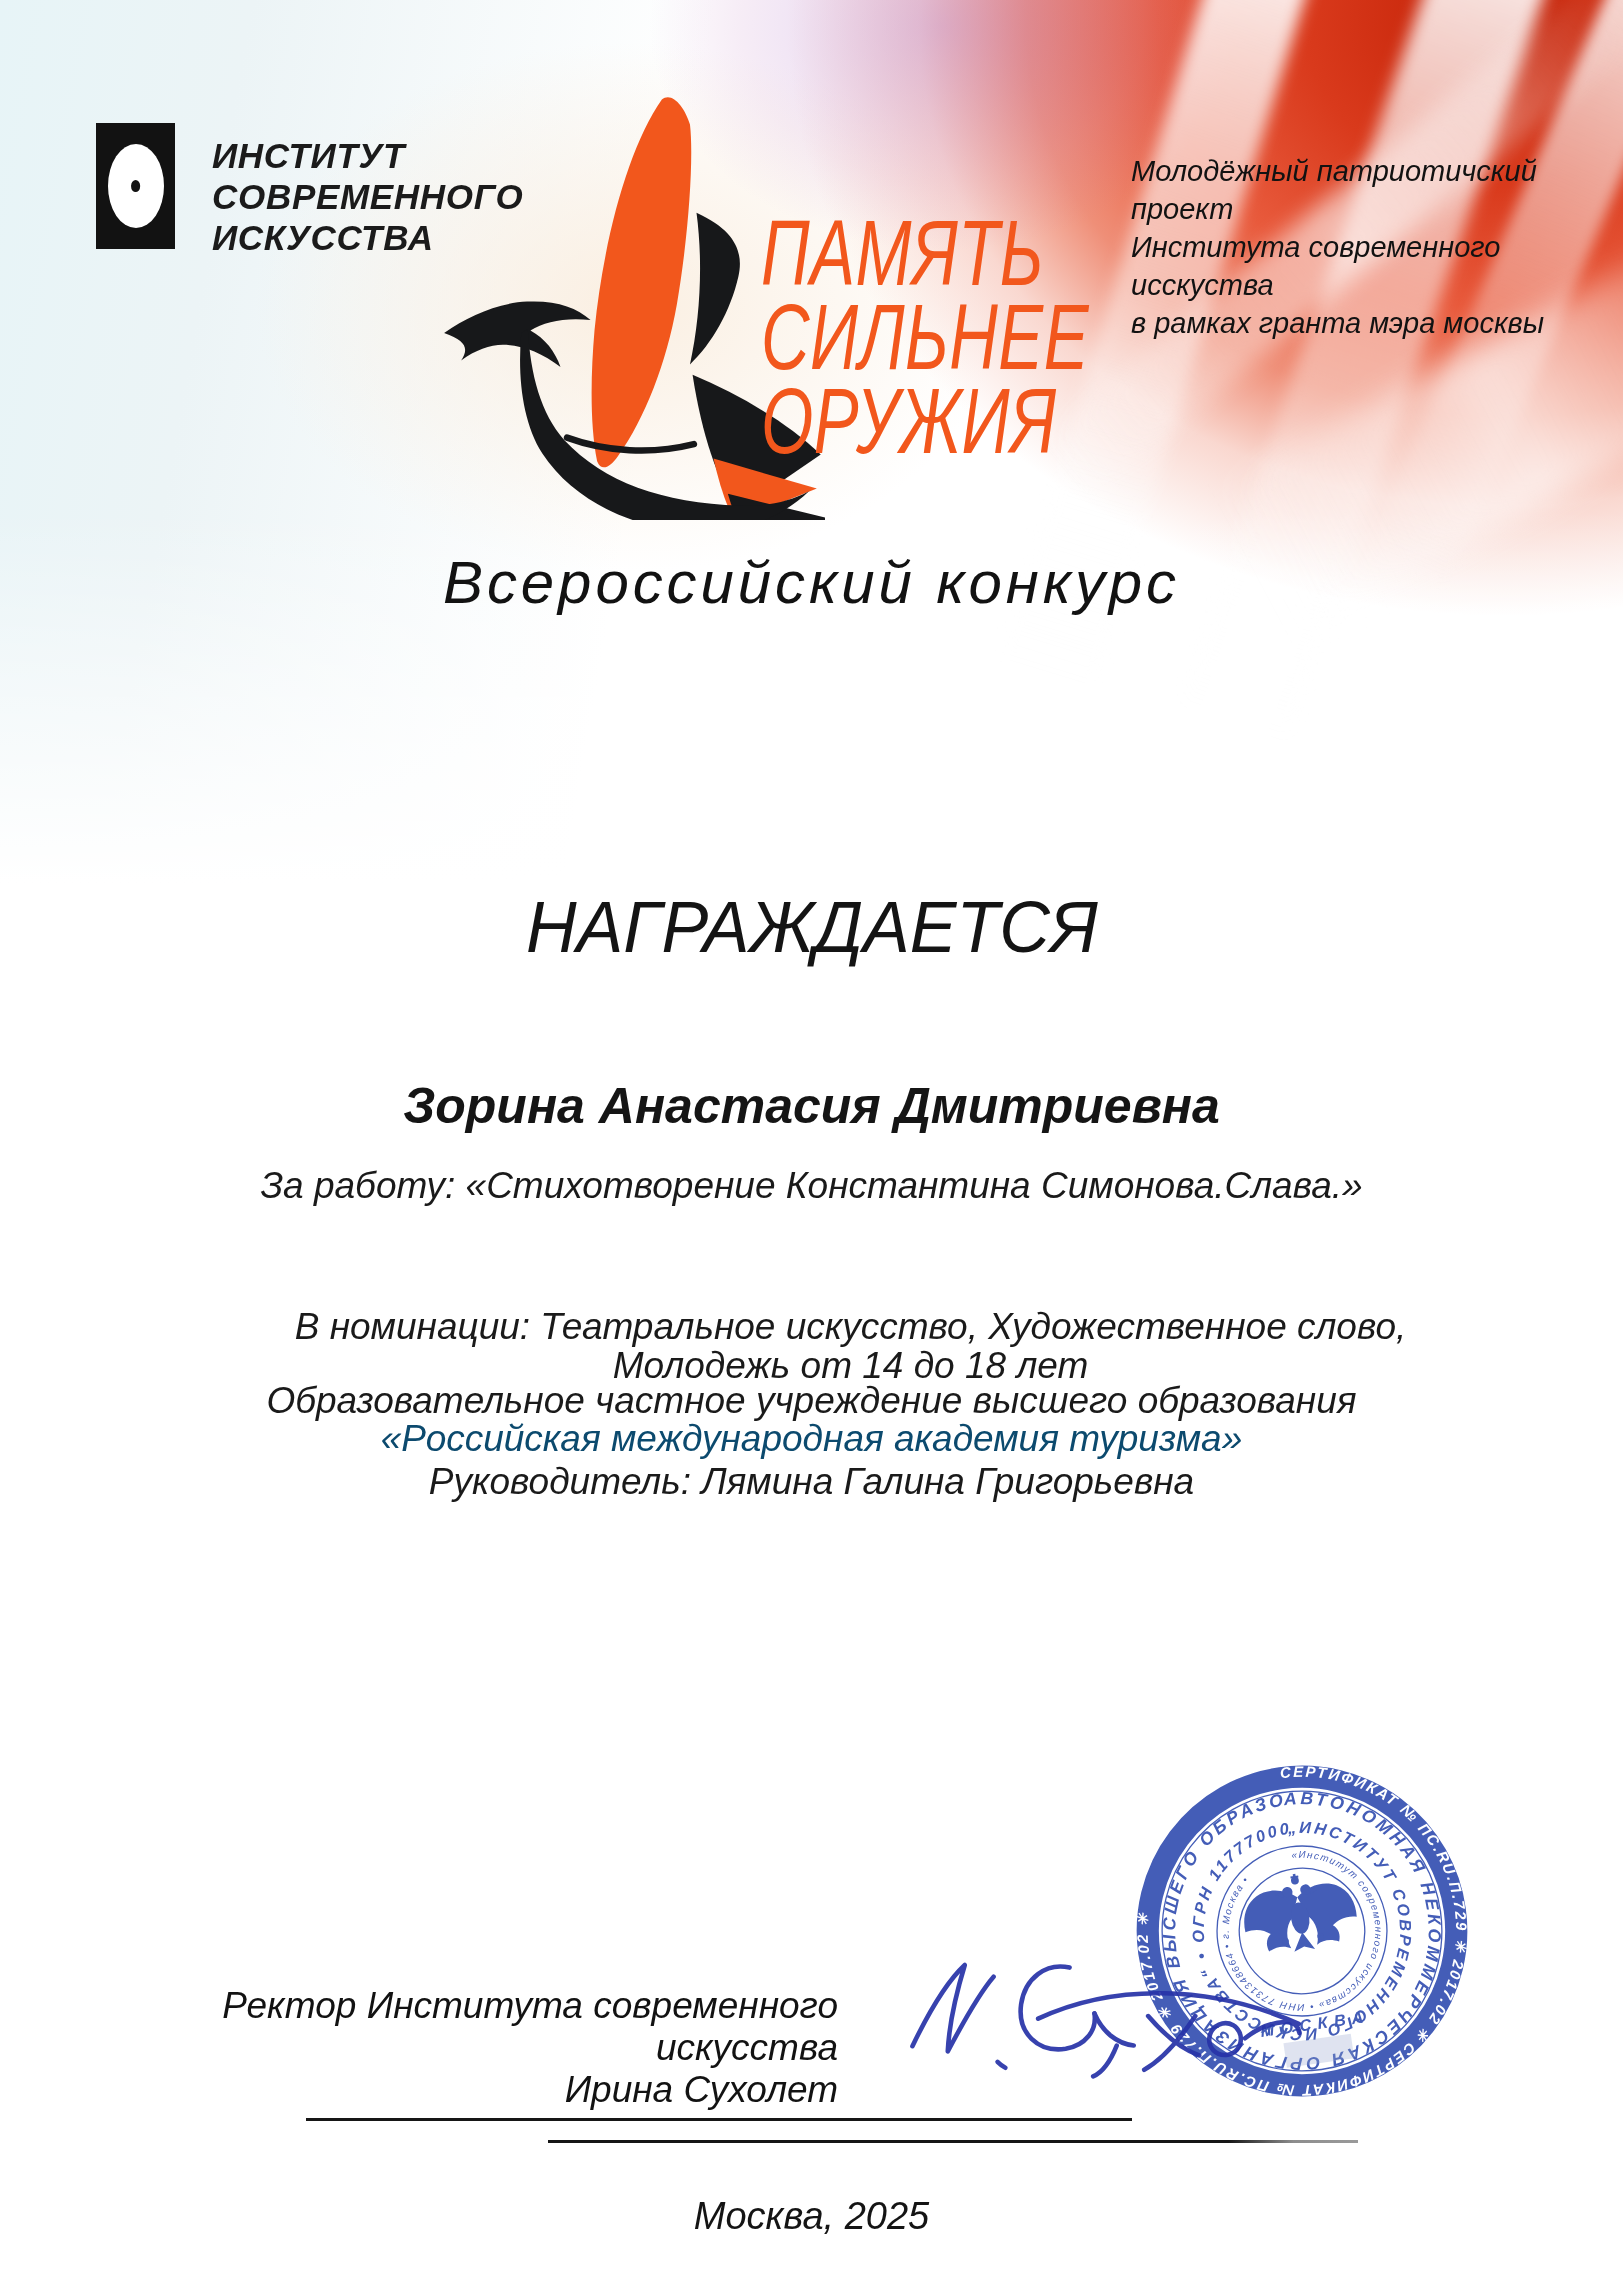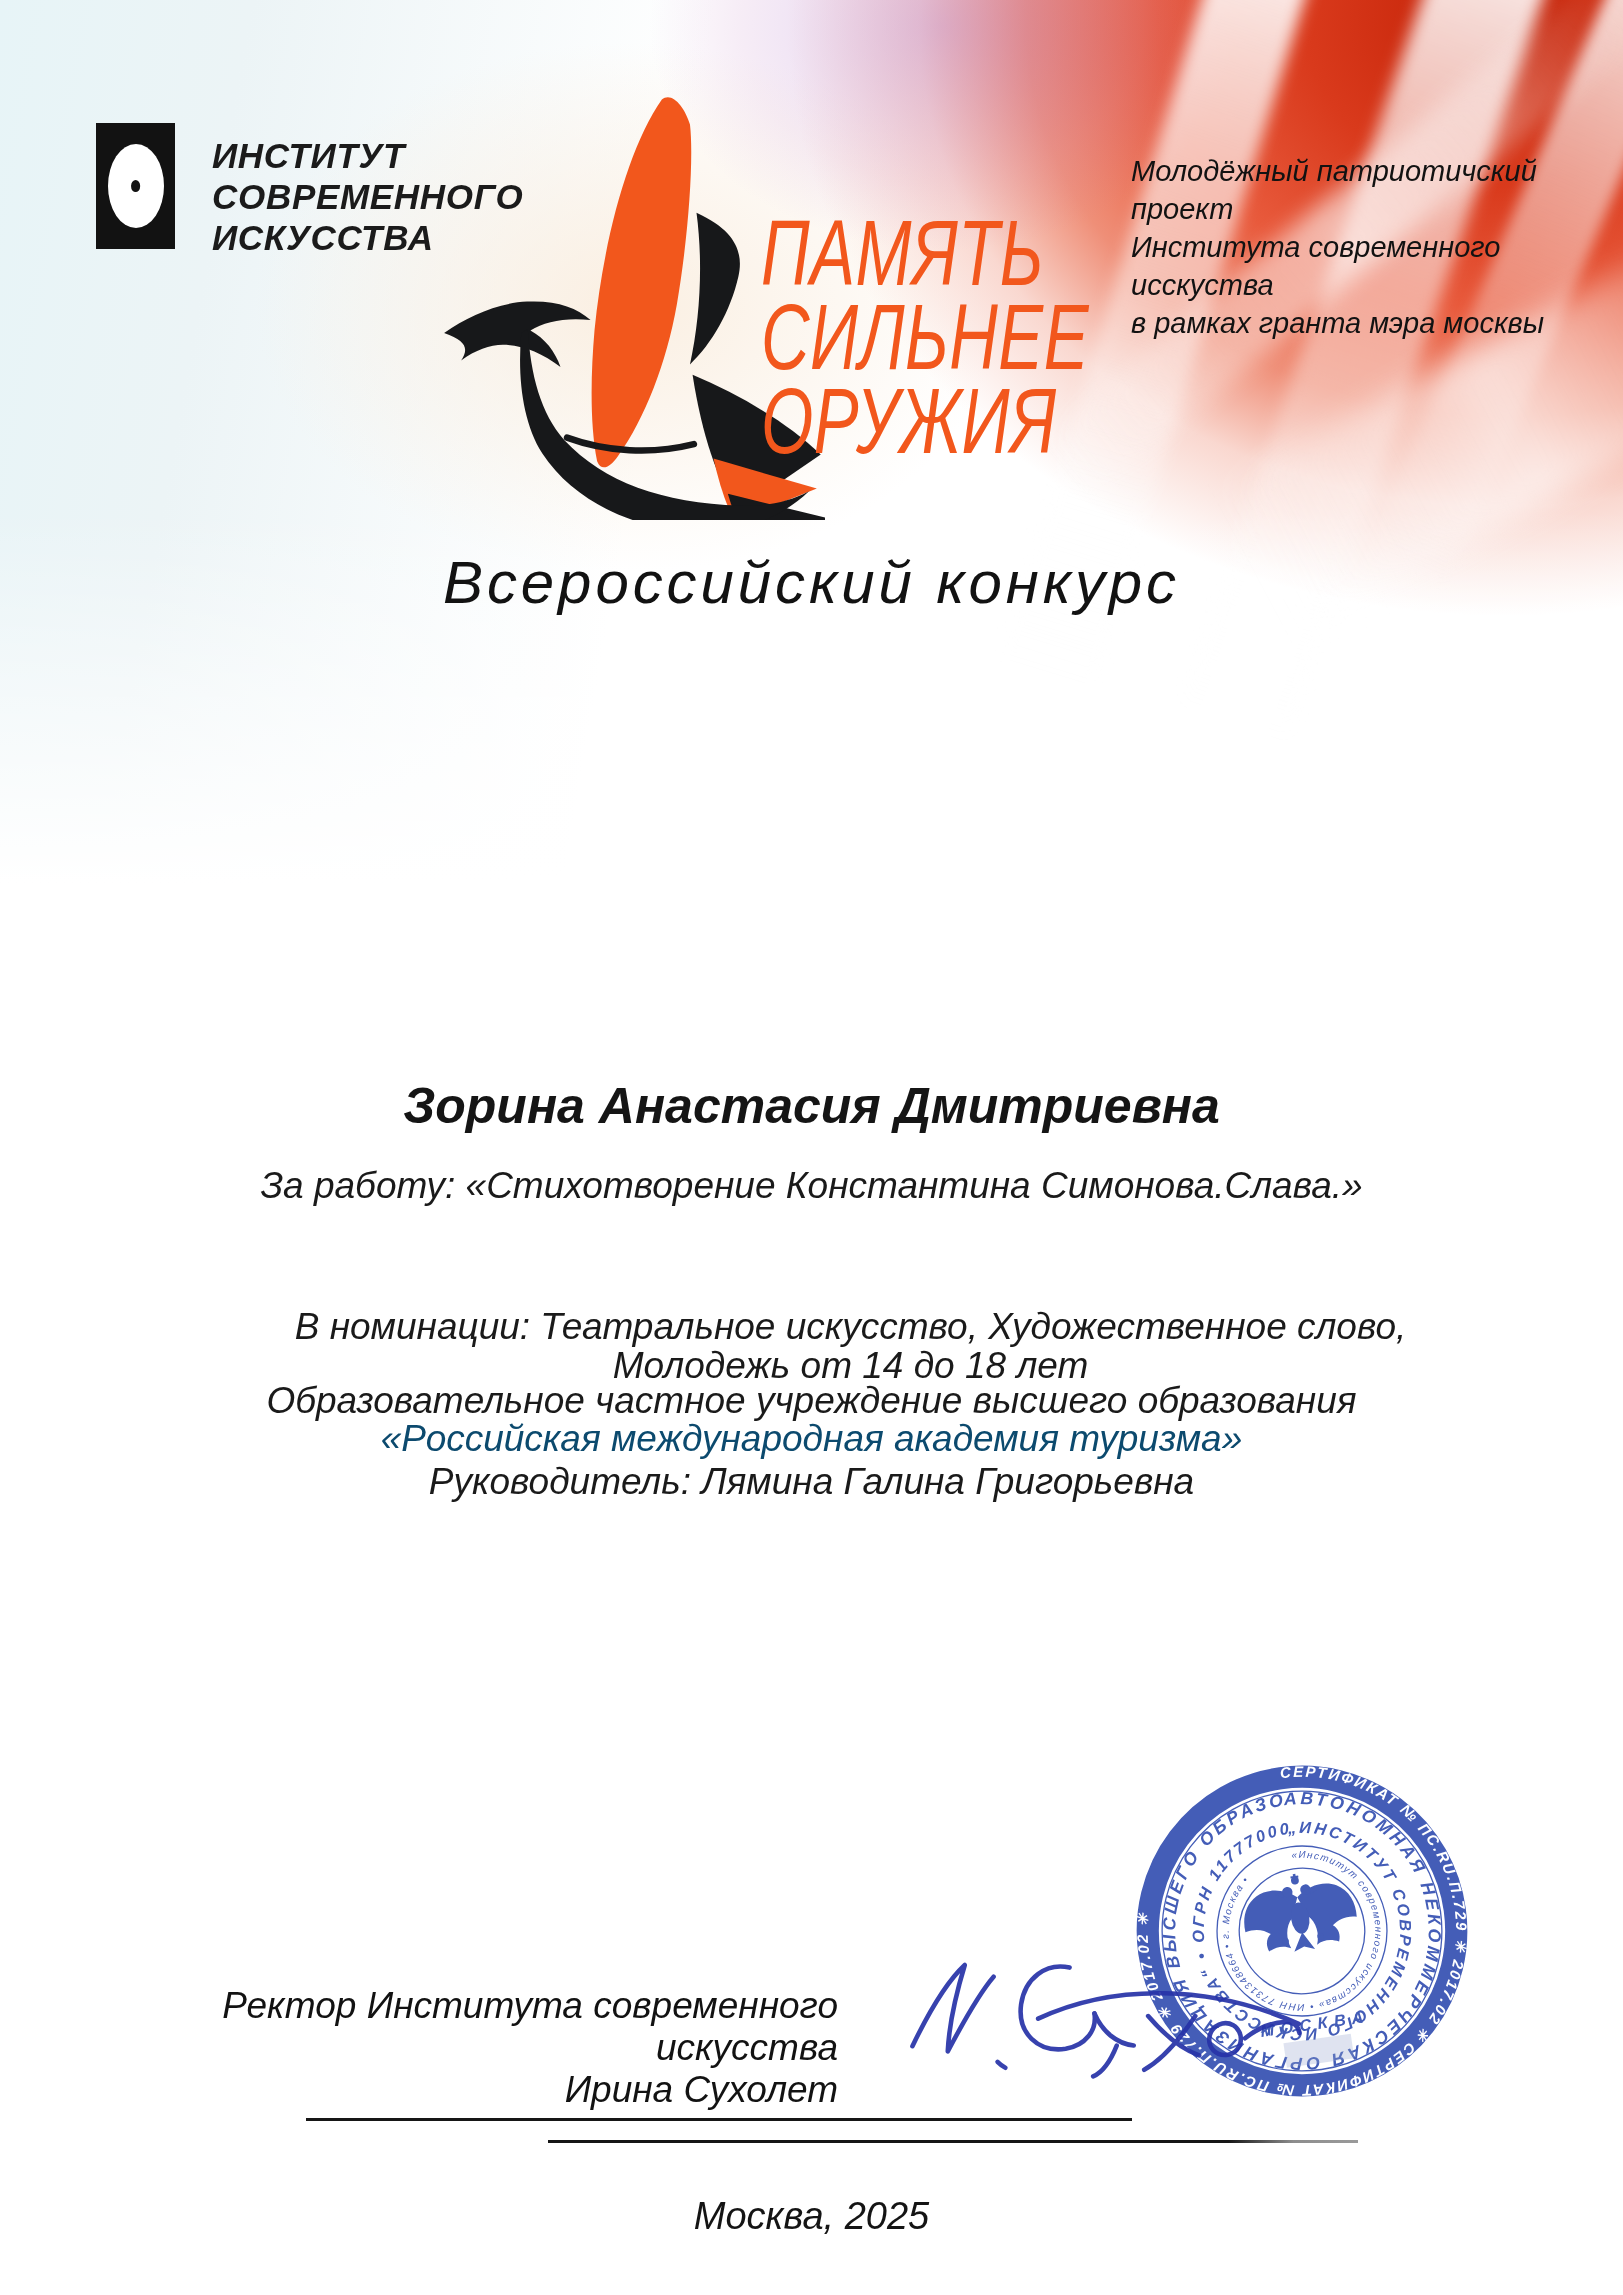--- a/index.html
+++ b/index.html
@@ -128,20 +128,23 @@
   </svg>
 
   <div class="brand-slogan">ПАМЯТЬ
 СИЛЬНЕЕ
 ОРУЖИЯ</div>
 
   <div class="cline contest1">
     <span>Всероссийский конкурс</span>
   </div>
 
+  <div class="cline award-sub">
+    <span>НАГРАЖДАЕТСЯ</span>
+  </div>
 
   <div class="cline rec-name">
     <span>Зорина Анастасия Дмитриевна</span>
   </div>
   <div class="cline rec-work">
     <span>За работу: «Стихотворение Константина Симонова.Слава.»</span>
   </div>
   <div class="cline rec-nom">
     <span>В номинации: Театральное искусство, Художественное слово,
 Молодежь от 14 до 18 лет</span>

